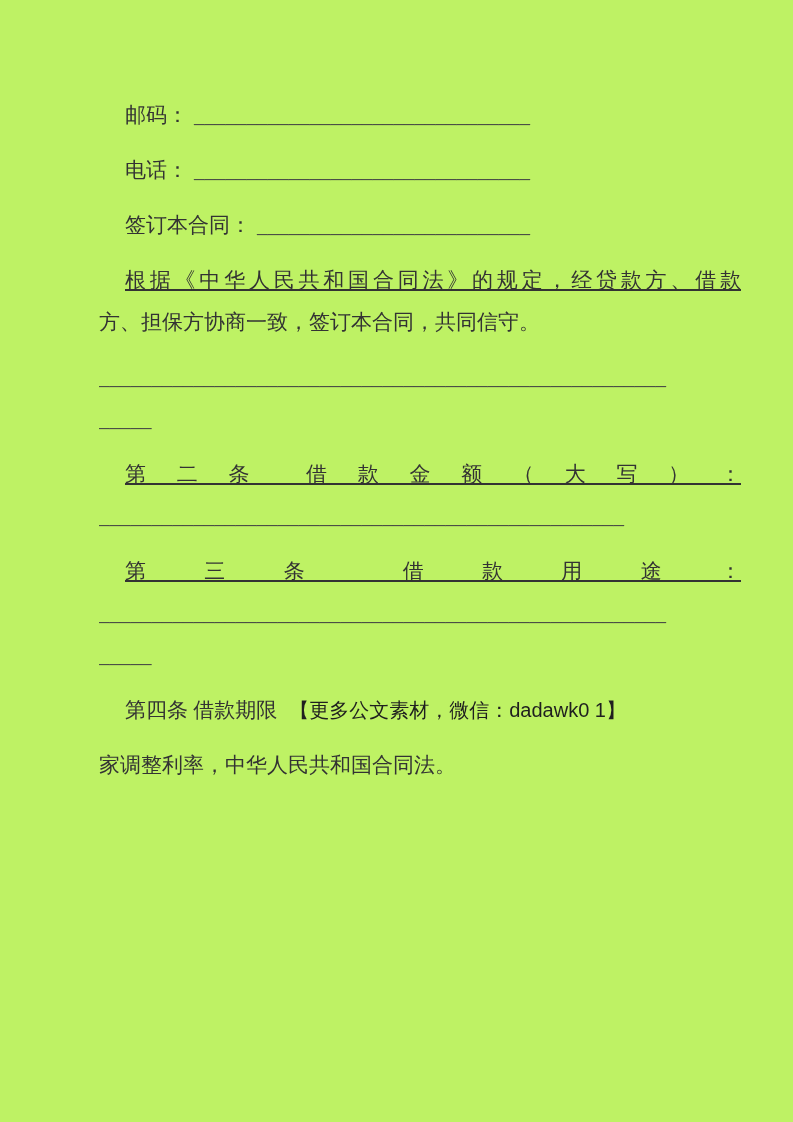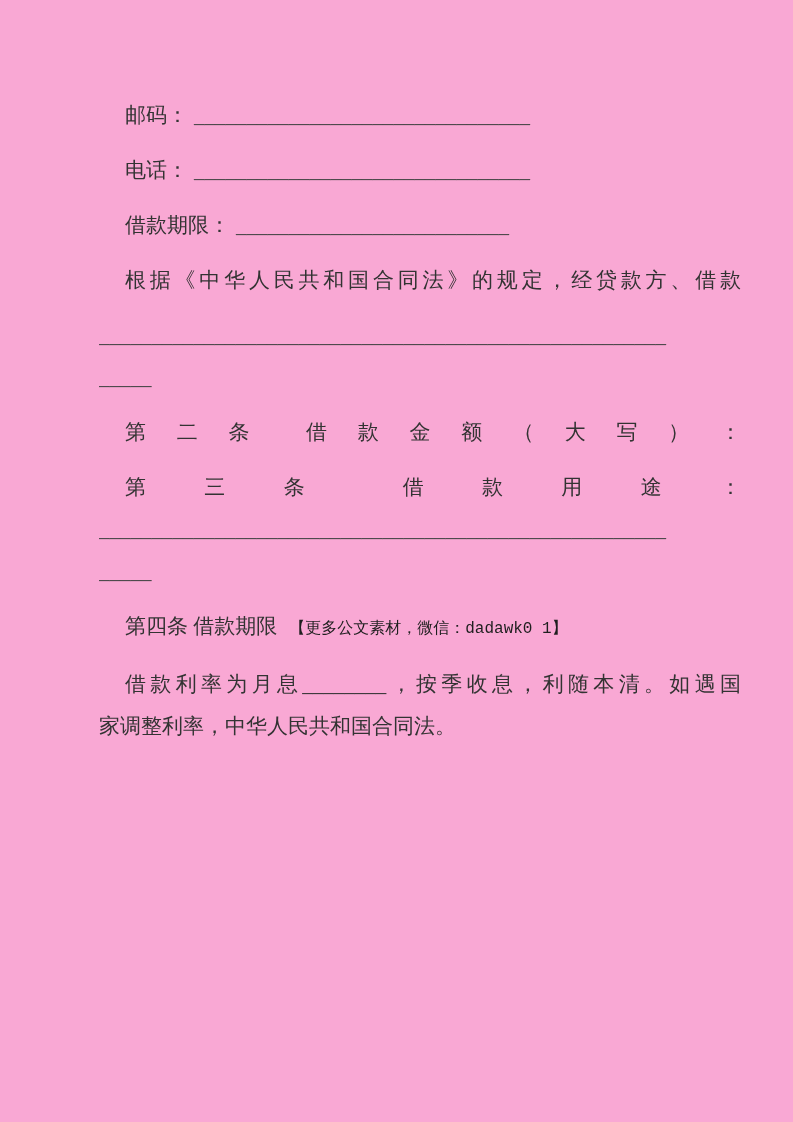--- a/index.html
+++ b/index.html
@@ -6,89 +6,91 @@
     margin: 0;
     padding: 0;
     background: #ffffff;
   }
   .page {
     position: relative;
     width: 793px;
     height: 1122px;
     box-sizing: border-box;
     padding: 94px 52px 0 99px;
-    background: #f9a8d4;
+    background: #bef264;
     font-family: "Liberation Serif", serif;
     font-size: 21px;
     color: #333333;
     overflow: hidden;
   }
   .para { margin: 0 0 13px 0; }
   .ln { line-height: 42px; }
   .indent { text-indent: 26px; }
   
   .jfull {
     text-align: justify;
     text-align-last: justify;
+    text-decoration: underline;
   }
   .uline {
     white-space: nowrap;
     overflow: hidden;
     color: #454545;
     letter-spacing: 0;
   }
   .lbl { color: #333333; }
   .blank { margin-left: 6px; color: #454545; }
   .note {
-    font-family: Liberation Mono, monospace;
-    font-size: 16px;
+    font-family: Liberation Sans, sans-serif;
+    font-size: 20px;
     color: #1f1f1f;
     margin-left: 12px;
   }
 </style>
 </head>
 <body>
 
 <div class="page">
 
   <div class="para ln indent">
     <span class="lbl">邮码：</span><span class="blank">________________________________</span>
   </div>
 
   <div class="para ln indent">
     <span class="lbl">电话：</span><span class="blank">________________________________</span>
   </div>
 
   <div class="para ln indent">
-    <span class="lbl">借款期限：</span><span class="blank">__________________________</span>
+    <span class="lbl">签订本合同：</span><span class="blank">__________________________</span>
   </div>
 
   <div class="para">
     <div class="ln indent jfull">根据《中华人民共和国合同法》的规定，经贷款方、借款</div>
+    <div class="ln">方、担保方协商一致，签订本合同，共同信守。</div>
   </div>
 
   <div class="para">
     <div class="ln uline">______________________________________________________</div>
     <div class="ln uline">_____</div>
   </div>
 
   <div class="para">
     <div class="ln indent jfull">第　二　条　　借　款　金　额　（　大　写　）　：</div>
+    <div class="ln uline">__________________________________________________</div>
   </div>
 
   <div class="para">
     <div class="ln indent jfull">第　三　条　　借　款　用　途　：</div>
     <div class="ln uline">______________________________________________________</div>
     <div class="ln uline">_____</div>
   </div>
 
   <div class="para ln indent">
     <span>第四条 借款期限</span><span class="note">【更多公文素材，微信：dadawk0 1】</span>
   </div>
 
   <div class="para">
-    <div class="ln indent jfull">借款利率为月息________，按季收息，利随本清。如遇国</div>
     <div class="ln">家调整利率，中华人民共和国合同法。</div>
   </div>
 
 
 
 </div>
 
 </body></html>

